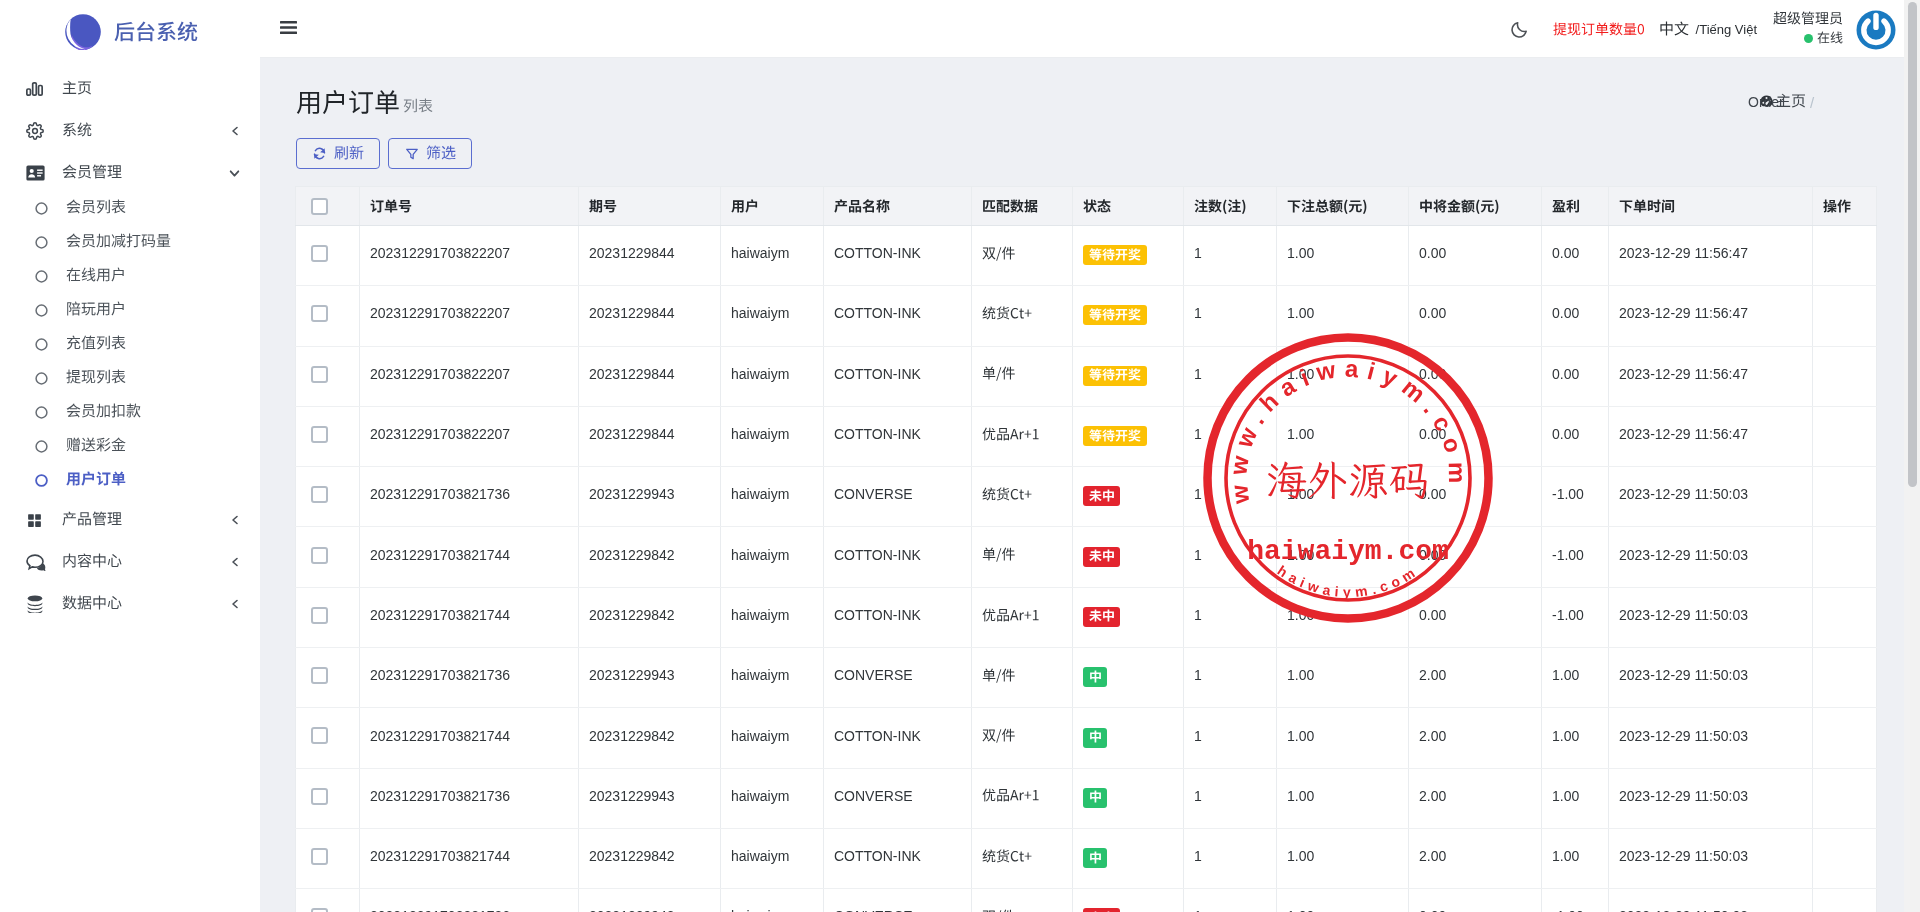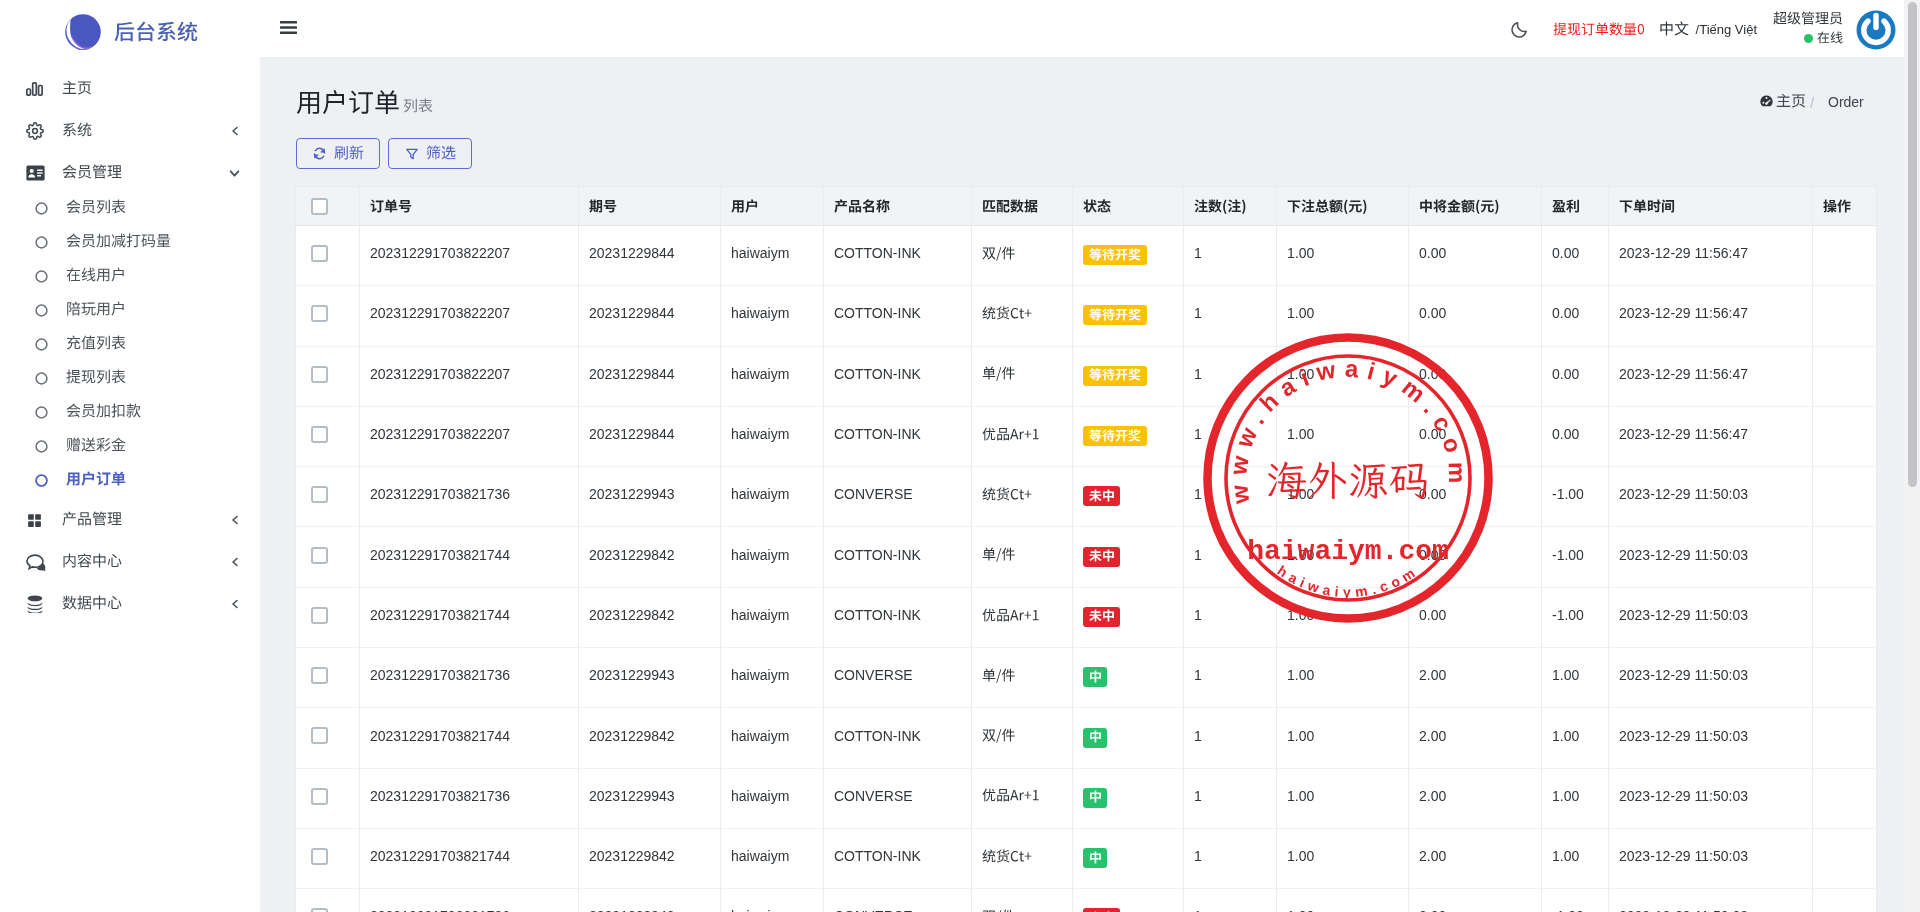--- a/index.html
+++ b/index.html
@@ -340,21 +340,21 @@
     <svg width="15" height="15" viewBox="0 0 16 16">
       <path fill="#2f343a" d="M8 1.5a6.5 6.5 0 0 0-4.6 11.1c.2.2.5.4.8.4h7.6c.3 0 .6-.2.8-.4A6.5 6.5 0 0 0 8 1.5zm0 1.6a1.1 1.1 0 1 1 0 2.2 1.1 1.1 0 0 1 0-2.2zM3.6 9.4a1.1 1.1 0 1 1 2.2 0 1.1 1.1 0 0 1-2.2 0zm5.2 1.9a1.35 1.35 0 0 1-1.9-1.9l3.5-2.4c.4-.3.9.2.6.6zm2.5-3a1.1 1.1 0 1 1 1.1-1.1"></path>
     </svg>
   </div>
 <div style="position:absolute;left:1776px;top:93.4px">
     <svg width="30.0" height="17.299999999999997" viewBox="0 0 30.0 17.299999999999997">
       <path d="M5.6 1.3C6.5 1.9 7.6 2.9 8.2 3.6H1.5V4.7H6.9V8.0H2.2V9.1H6.9V12.8H0.8V13.9H14.2V12.8H8.1V9.1H12.8V8.0H8.1V4.7H13.5V3.6H8.6L9.3 3.1C8.7 2.4 7.5 1.3 6.5 0.7Z M22.0 6.3V9.0C22.0 10.6 21.3 12.4 15.8 13.5C16.0 13.7 16.3 14.2 16.4 14.4C22.3 13.1 23.1 11.1 23.1 9.0V6.3ZM23.2 11.5C24.9 12.4 27.2 13.6 28.3 14.4L29.0 13.5C27.8 12.7 25.5 11.5 23.8 10.8ZM17.6 4.3V11.3H18.7V5.3H26.4V11.2H27.6V4.3H22.2C22.5 3.8 22.8 3.1 23.0 2.5H29.0V1.4H16.1V2.5H21.7C21.6 3.1 21.3 3.7 21.0 4.3Z" fill="#3f454c"></path>
     </svg>
   </div>
 <div style="position:absolute;left:1810px;top:93.6px;font-size:15px;color:#b9c3cd">/</div>
-<div style="position:absolute;left:1828px;top:93.6px;font-size:14px;line-height:17px;color:#3f454c">Order</div>
+<div style="position:absolute;left:1748px;top:93.6px;font-size:14px;line-height:17px;color:#3f454c">Order</div>
 <div class="btn" style="left:296px;top:138px;width:84px">
     <svg width="15" height="15" viewBox="0 0 24 24" fill="none" stroke="#4c5fc5" stroke-width="2.4" stroke-linecap="round">
       <path d="M20 11a8 8 0 0 0-14.6-3.6M4 13a8 8 0 0 0 14.6 3.6"></path>
       <path d="M20.5 3.5 20 11l-7-1M3.5 20.5 4 13l7 1" fill="#4c5fc5" stroke="none"></path>
     </svg>
     <svg width="30.0" height="17.299999999999997" viewBox="0 0 30.0 17.299999999999997">
       <path d="M9.7 2.2V10.6H10.8V2.2ZM12.7 0.9V12.9C12.7 13.2 12.6 13.2 12.4 13.2C12.1 13.2 11.3 13.2 10.4 13.2C10.6 13.6 10.7 14.1 10.8 14.4C11.9 14.4 12.7 14.3 13.2 14.2C13.6 14.0 13.8 13.6 13.8 12.9V0.9ZM2.9 6.9V12.8H3.8V7.9H5.2V14.4H6.2V7.9H7.7V11.5C7.7 11.7 7.7 11.7 7.5 11.7C7.4 11.7 7.0 11.7 6.5 11.7C6.6 12.0 6.7 12.4 6.8 12.6C7.5 12.6 8.0 12.6 8.3 12.4C8.6 12.3 8.7 12.0 8.7 11.5V6.9H7.7H6.2V5.4H8.6V1.5H1.6V6.5C1.6 8.6 1.5 11.5 0.4 13.5C0.7 13.6 1.1 13.9 1.3 14.1C2.4 12.0 2.6 8.8 2.6 6.5V5.4H5.2V6.9ZM2.6 2.5H7.5V4.4H2.6Z M20.4 10.0C20.9 10.8 21.4 11.8 21.6 12.4L22.4 12.0C22.2 11.3 21.7 10.3 21.2 9.6ZM17.0 9.7C16.7 10.6 16.2 11.5 15.6 12.2C15.8 12.3 16.2 12.6 16.4 12.8C17.0 12.0 17.6 10.9 17.9 9.9ZM23.3 2.0V7.2C23.3 9.2 23.2 11.8 21.9 13.6C22.1 13.7 22.6 14.1 22.8 14.3C24.1 12.3 24.3 9.4 24.3 7.2V6.7H26.6V14.3H27.7V6.7H29.4V5.7H24.3V2.8C25.9 2.5 27.6 2.2 28.9 1.7L28.0 0.9C26.9 1.3 25.0 1.8 23.3 2.0ZM18.2 0.8C18.4 1.2 18.7 1.7 18.9 2.2H15.9V3.1H22.5V2.2H20.0C19.8 1.7 19.5 1.0 19.2 0.5ZM20.7 3.2C20.5 3.9 20.1 4.9 19.8 5.6H15.7V6.6H18.8V8.1H15.8V9.1H18.8V12.9C18.8 13.1 18.7 13.1 18.6 13.1C18.4 13.1 18.0 13.1 17.4 13.1C17.6 13.4 17.7 13.8 17.8 14.1C18.5 14.1 19.0 14.1 19.4 13.9C19.7 13.7 19.8 13.5 19.8 12.9V9.1H22.6V8.1H19.8V6.6H22.8V5.6H20.9C21.1 5.0 21.4 4.2 21.7 3.4ZM16.9 3.4C17.2 4.1 17.4 5.0 17.5 5.6L18.4 5.3C18.4 4.8 18.1 3.9 17.8 3.2Z" fill="#4c5fc5"></path>
     </svg>
   </div>
 <div class="btn" style="left:388px;top:138px;width:84px">

